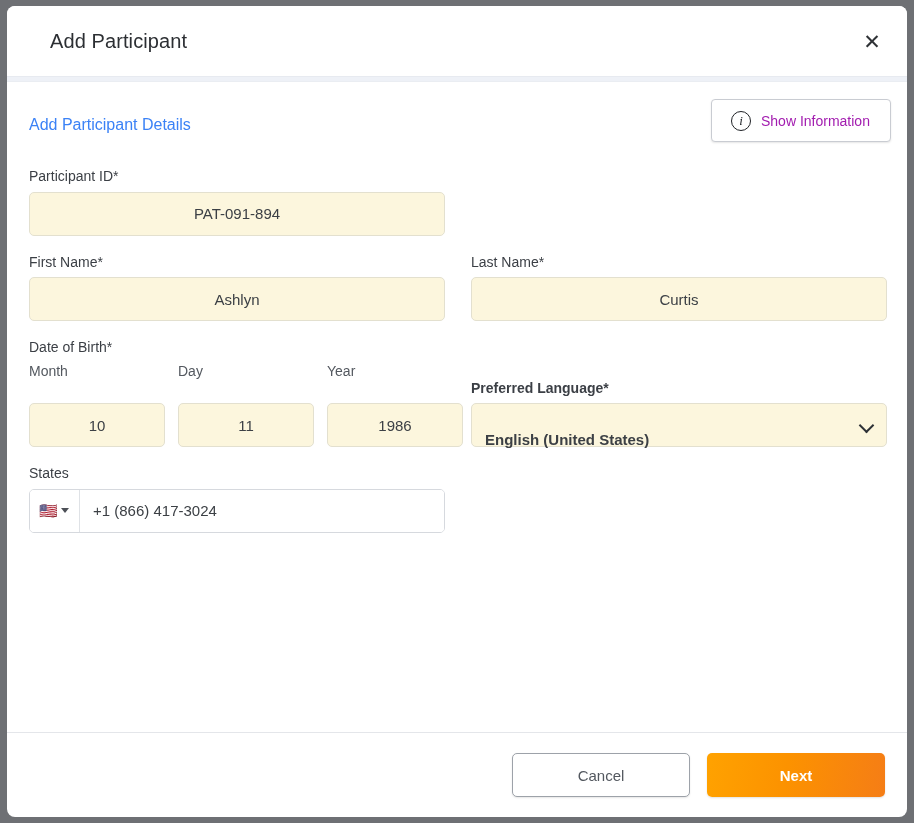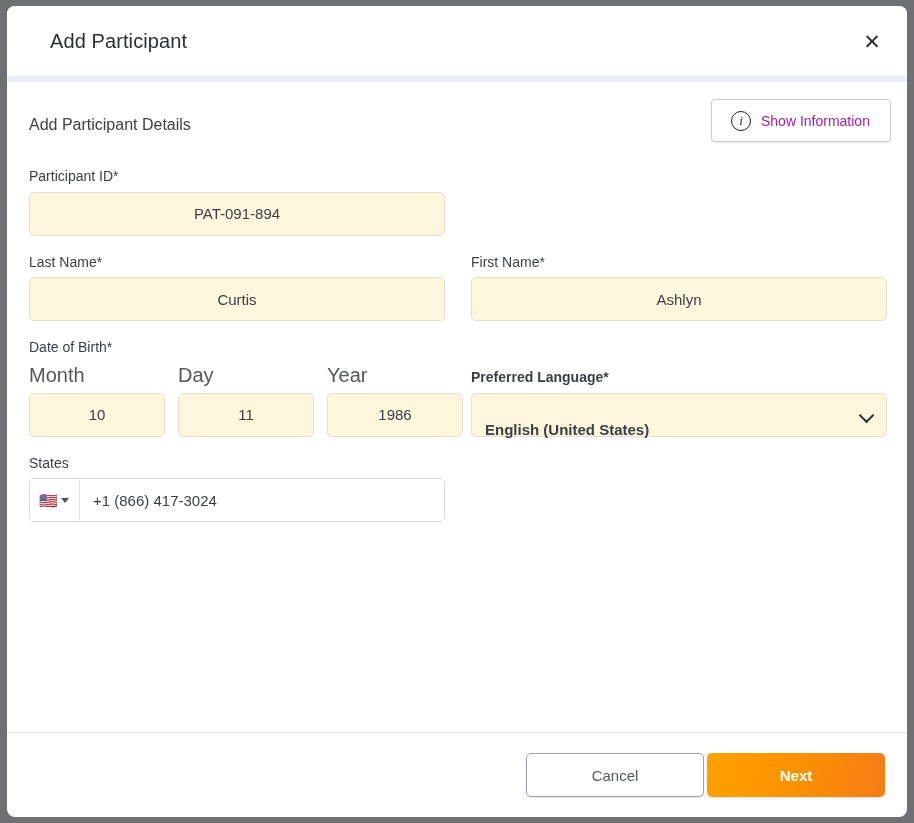--- a/index.html
+++ b/index.html
@@ -65,21 +65,21 @@
   .dlg-body {
     position: relative;
     flex: 1 1 auto;
     padding: 0 22px;
   }
 
   .section-head {
     position: absolute;
     left: 22px; top: 34px;
     font-size: 16px;
-    color: #404040;
+    color: #3b82f6;
   }
 
   .show-info-btn {
     position: absolute;
     right: 16px; top: 17px;
     width: 180px; height: 43px;
     background: #ffffff;
     border: 1px solid #c9ccd2;
     border-radius: 4px;
     box-shadow: 0 1px 2px rgba(0,0,0,.10);
@@ -121,23 +121,23 @@
   .col { width: 416px; flex: 0 0 416px; }
 
   .fld-label {
     font-size: 14px;
     color: #3b3f45;
     margin-bottom: 6px;
     display: block;
     line-height: 1.25;
   }
   .sub-label {
-    font-size: 20px;
+    font-size: 14px;
     color: #53585f;
-    margin-bottom: 5px;
+    margin-bottom: 23px;
     display: block;
     line-height: 1.25;
   }
 
   .input {
     width: 100%;
     height: 44px;
     border: 1px solid #e3e0cf;
     border-radius: 5px;
     background: #fcf6dd;
@@ -221,21 +221,21 @@
     font-family: "Liberation Sans", sans-serif;
   }
 
   
   .dlg-footer {
     flex: 0 0 85px;
     border-top: 1px solid #e4e6ea;
     display: flex;
     align-items: center;
     justify-content: flex-end;
-    gap: 3px;
+    gap: 17px;
     padding-right: 22px;
     margin-top: 32px;
   }
   .btn {
     height: 44px;
     border-radius: 5px;
     font-size: 15px;
     cursor: pointer;
     font-family: "Liberation Sans", sans-serif;
   }
@@ -280,26 +280,26 @@
       <div class="row">
         <div class="col">
           <label class="fld-label">Participant ID*</label>
           <input class="input" type="text" value="PAT-091-894" style="">
         </div>
         <div class="col"></div>
       </div>
 
       <div class="row">
         <div class="col">
+          <label class="fld-label">First Name*</label>
+          <input class="input" type="text" value="Ashlyn" style="">
+        </div>
+        <div class="col">
           <label class="fld-label">Last Name*</label>
           <input class="input" type="text" value="Curtis" style="">
-        </div>
-        <div class="col">
-          <label class="fld-label">First Name*</label>
-          <input class="input" type="text" value="Ashlyn" style="">
         </div>
       </div>
 
       <div class="row">
         <div class="col">
           <label class="fld-label">Date of Birth*</label>
           <div class="dob-group">
             <div class="dob-cell">
               <label class="sub-label">Month</label>
               <input class="input" type="text" value="10" style="">

